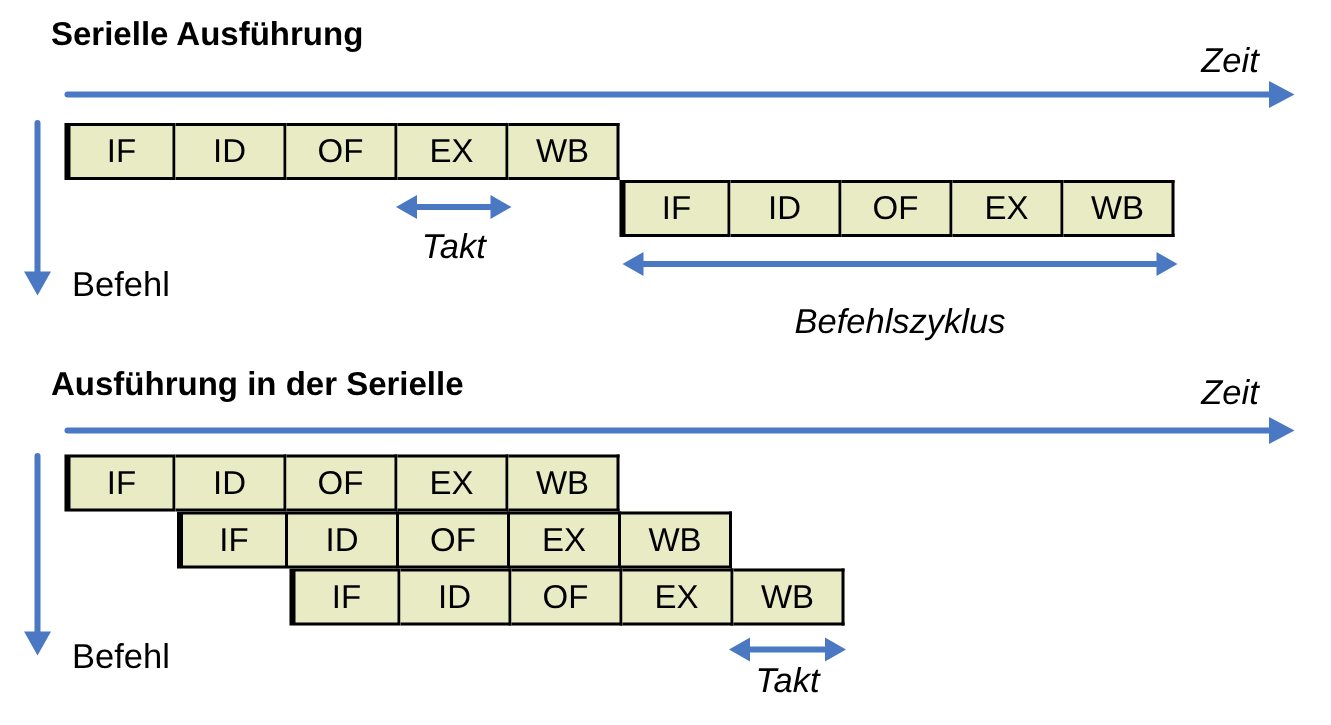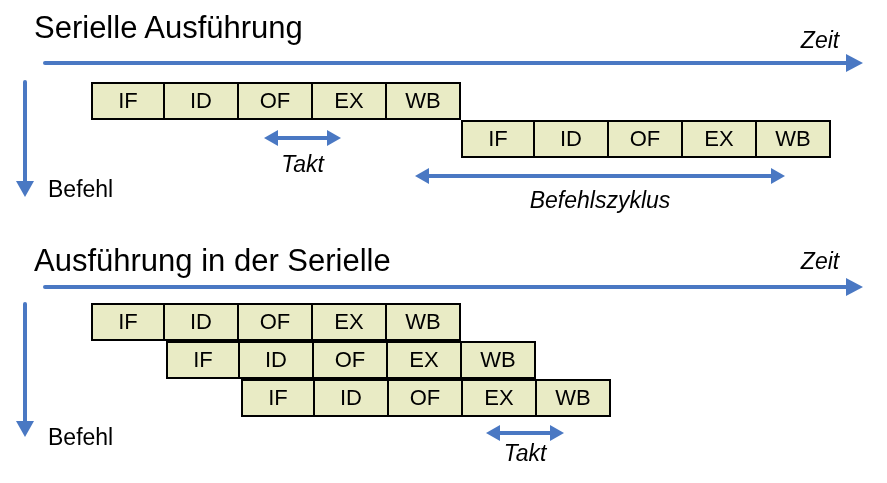--- a/index.html
+++ b/index.html
@@ -7,22 +7,22 @@
     position: relative;
     width: 887px;
     height: 483px;
     background: #ffffff;
     font-family: "Liberation Sans", "DejaVu Sans", sans-serif;
     color: #000000;
     overflow: hidden;
   }
   .title {
     position: absolute;
-    font-size: 31px;
-    font-weight: 400;
+    font-size: 22px;
+    font-weight: 700;
     letter-spacing: 0px;
     white-space: nowrap;
   }
   .lbl {
     position: absolute;
     font-size: 23px;
     white-space: nowrap;
   }
   .lbl.centered { text-align: center; font-style: italic; }
 
@@ -33,21 +33,21 @@
     width: 74px;
     height: 38px;
     background: #e9ebc5;
     border: 2px solid #000000;
     border-left: none;
     display: flex;
     align-items: center;
     justify-content: center;
     font-size: 22px;
   }
-  .stage-cell:first-child { border-left: 2px solid #000000; margin-left: 48px; }
+  .stage-cell:first-child { border-left: 4px solid #000000; }
 
   
   .arrow-h { position: absolute; height: 0; }
   .arrow-h .shaft {
     position: absolute; top: -2px; height: 4px;
     background: #4a78c3; border-radius: 2px;
   }
   .arrow-h.single .shaft { left: 0; right: 15px; }
   .arrow-h.double .shaft { left: 12px; right: 12px; }
   .arrow-h .head-r {
@@ -115,21 +115,21 @@
     <div class="head-l"></div>
     <div class="head-r"></div>
   </div>
   <div class="lbl centered" style="left:264px; top:151px; width:77px;">Takt</div>
 
   <div class="arrow-h double" style="left:415px; top:176px; width:370px;">
     <div class="shaft"></div>
     <div class="head-l"></div>
     <div class="head-r"></div>
   </div>
-  <div class="lbl centered" style="left:415px; top:187px; width:370px;">Befehlszyklus</div>
+  <div class="lbl centered" style="left:415px; top:201px; width:370px;">Befehlszyklus</div>
 
   <div class="lbl" style="left:48px; top:176px;">Befehl</div>
 
   <div class="title" style="left:34px; top:243px;">Ausführung in der Serielle</div>
 
   <div class="lbl centered" style="left:785px; top:248px; width:70px;">Zeit</div>
 
   <div class="arrow-h single" style="left:43px; top:287px; width:820px;">
     <div class="shaft"></div>
     <div class="head-r"></div>

